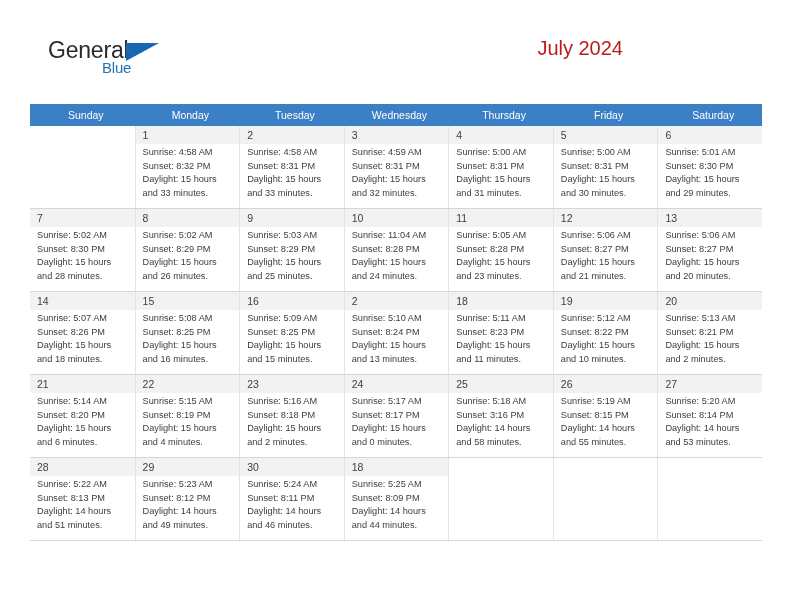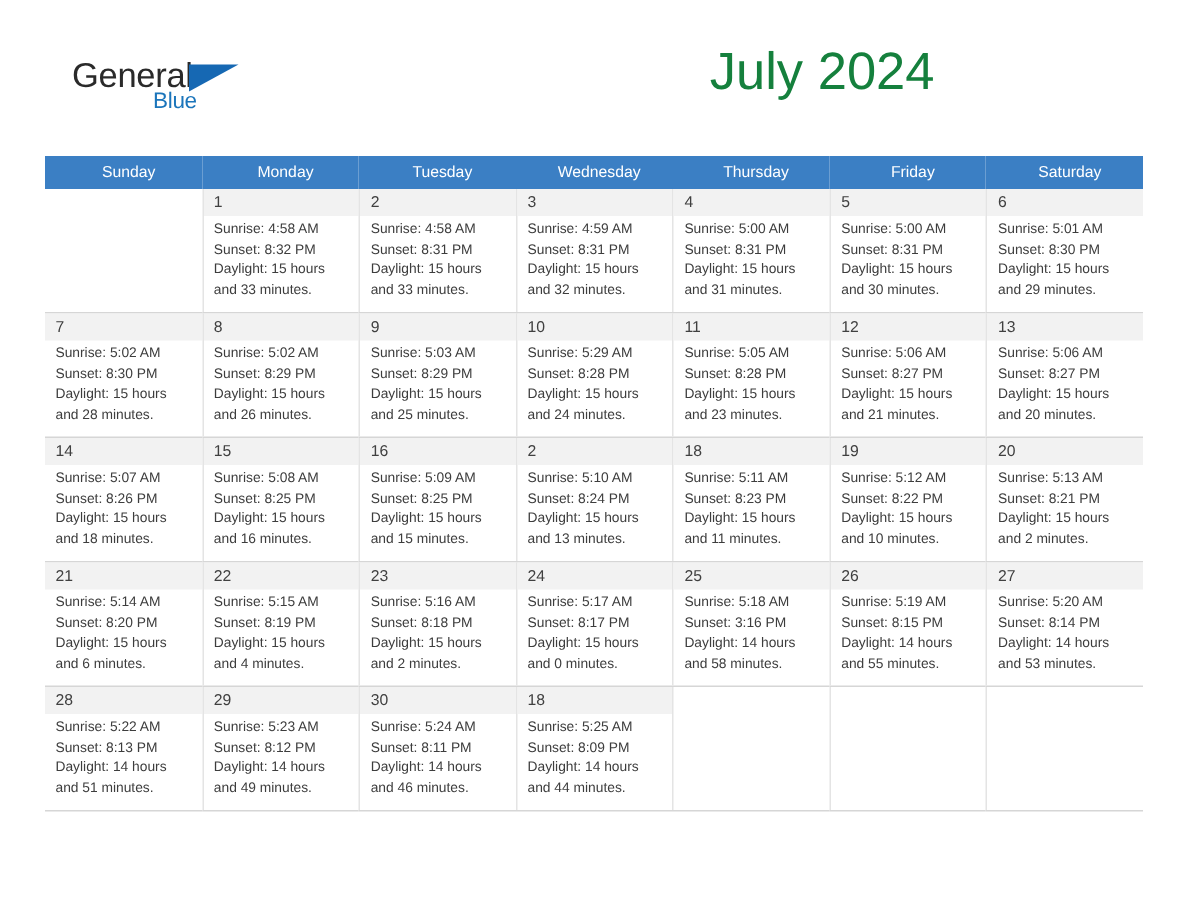--- a/index.html
+++ b/index.html
@@ -64,23 +64,23 @@
     color: #1b75bb;
     font-family: "Liberation Sans", sans-serif;
   }
   .title-block {
     position: absolute;
     right: 36px;
     top: 30px;
     text-align: right;
   }
   .cal-title {
-    font-size: 35px;
+    font-size: 20px;
     font-weight: normal;
-    color: #15803d;
+    color: #b91c1c;
     line-height: 34px;
     white-space: nowrap;
   }
   .cal-subtitle {
     font-size: 14px;
     color: #3a3a3a;
     line-height: 20px;
     margin-top: 4px;
     white-space: nowrap;
   }
@@ -289,21 +289,21 @@
               <span>Sunset: 8:29 PM</span>
               <span>Daylight: 15 hours</span>
               <span>and 25 minutes.</span>
             </span>
           </div>
         </td>
         <td>
           <div class="cell">
             <span class="daynum">10</span>
             <span class="detail">
-              <span>Sunrise: 5:29 AM</span>
+              <span>Sunrise: 11:04 AM</span>
               <span>Sunset: 8:28 PM</span>
               <span>Daylight: 15 hours</span>
               <span>and 24 minutes.</span>
             </span>
           </div>
         </td>
         <td>
           <div class="cell">
             <span class="daynum">11</span>
             <span class="detail">

